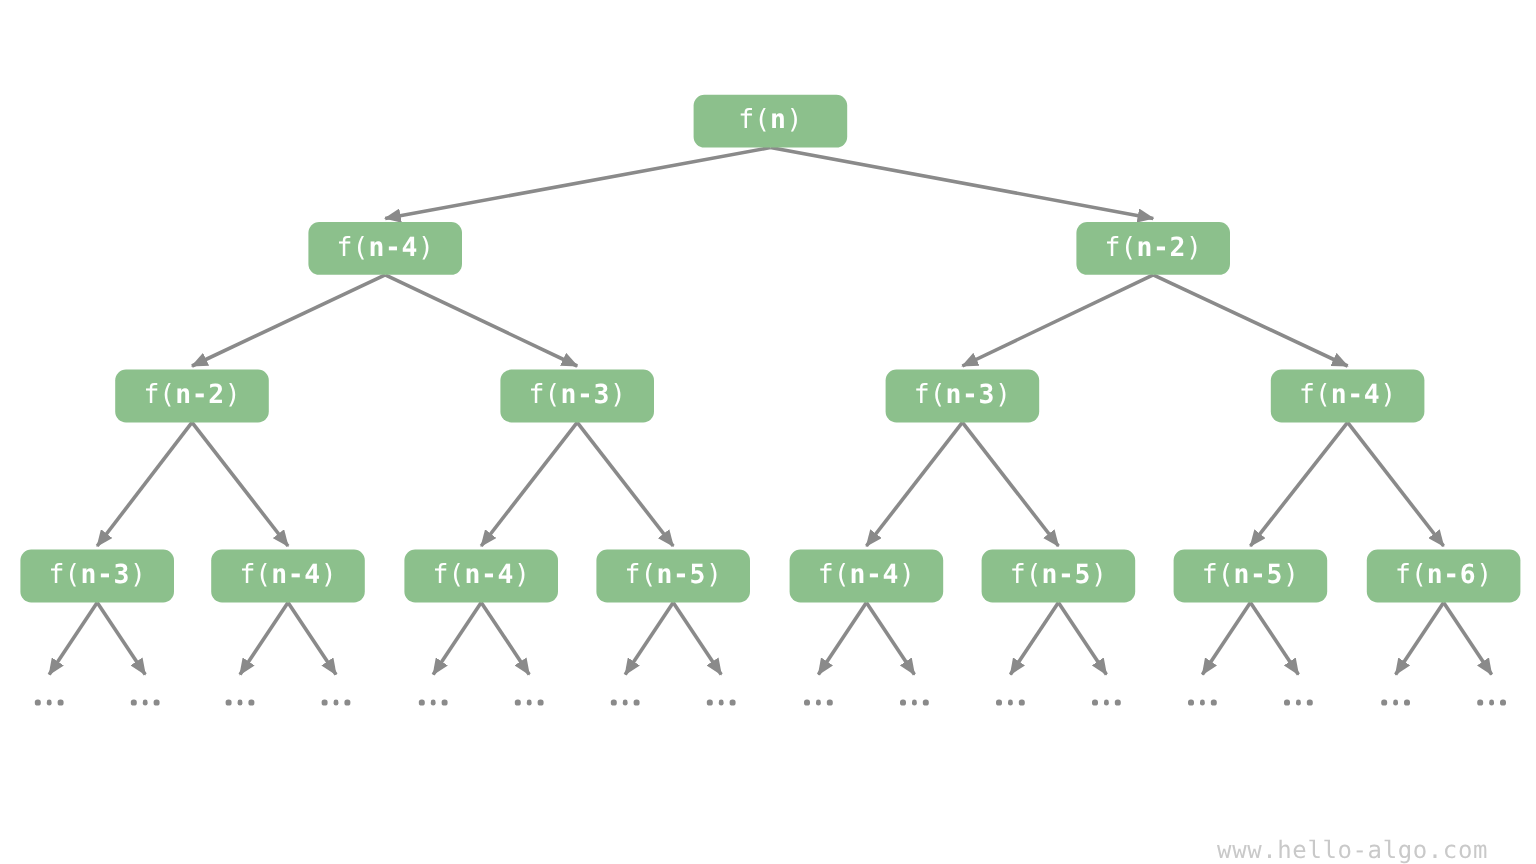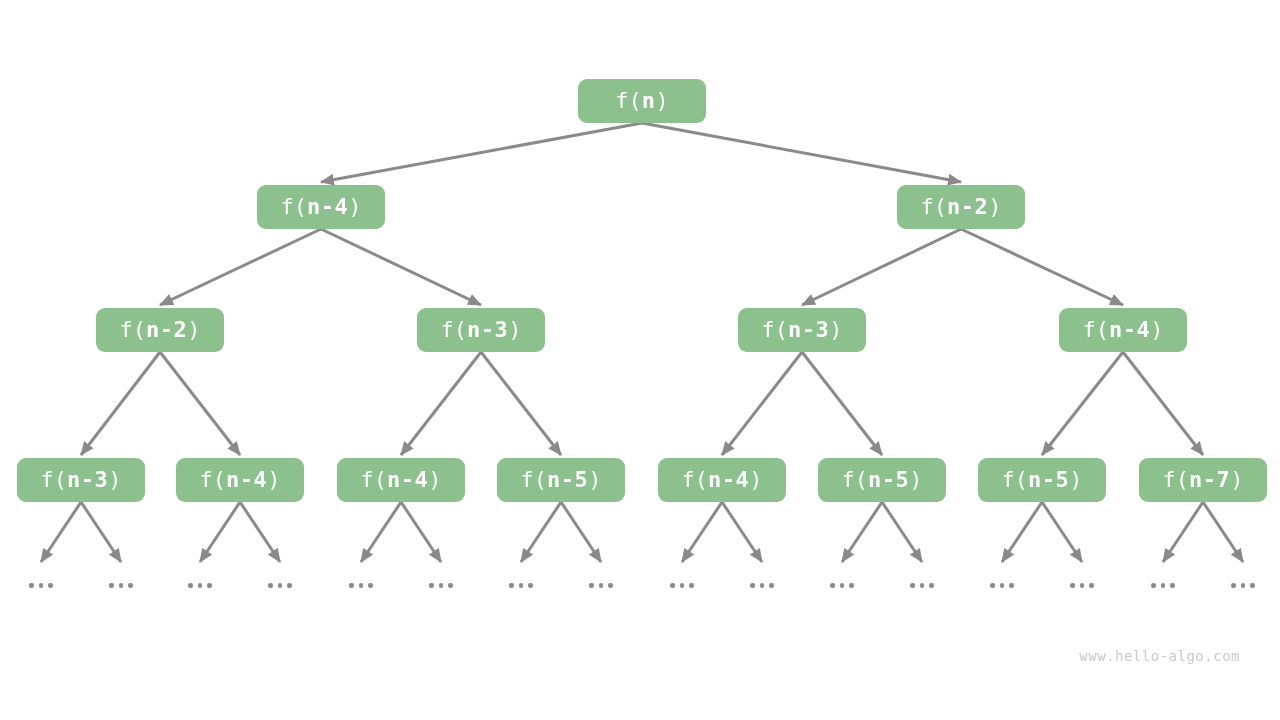--- a/index.html
+++ b/index.html
@@ -20,22 +20,22 @@
     position:absolute;width:128px;height:44px;
     background:var(--green);border-radius:9px;
     display:flex;align-items:center;justify-content:center;
     color:var(--nodetext);font-size:22px;line-height:1;white-space:nowrap;
   }
   .lp{font-weight:400;}
   .la{font-weight:700;letter-spacing:0.5px;}
   .dots{position:absolute;display:flex;gap:5px;align-items:center;}
   .dot{width:4.5px;height:4.5px;border-radius:50%;background:var(--arrow);}
   .watermark{
-    position:absolute;right:40px;top:648px;
-    font-size:14px;letter-spacing:0.5px;color:var(--wm);
+    position:absolute;right:40px;top:696px;
+    font-size:20px;letter-spacing:0.5px;color:var(--wm);
   }
 </style>
 </head>
 <body>
 
 <div class="canvas">
   <svg id="edges-layer" width="1280" height="720">
     <defs>
       <marker id="ah" markerUnits="userSpaceOnUse" markerWidth="14" markerHeight="12" refX="13" refY="6" orient="auto">
         <path id="ah-path" d="M0,0 L14,6 L0,12 Z" fill="#8a8a8a"></path>
@@ -140,21 +140,21 @@
         <span class="la">n-5</span>
         <span class="lp">)</span>
       </div>
       <div class="node" style="left: 978px; top: 458px; border-radius: 9px;">
         <span class="lp">f(</span>
         <span class="la">n-5</span>
         <span class="lp">)</span>
       </div>
       <div class="node" style="left: 1139px; top: 458px; border-radius: 9px;">
         <span class="lp">f(</span>
-        <span class="la">n-7</span>
+        <span class="la">n-6</span>
         <span class="lp">)</span>
       </div>
     </div>
   <div id="leaves-layer">
       <div class="dots" title="..." style="left: 29px; top: 583px;">
         <span class="dot"></span>
         <span class="dot"></span>
         <span class="dot"></span>
       </div>
       <div class="dots" title="..." style="left: 109px; top: 583px;">

